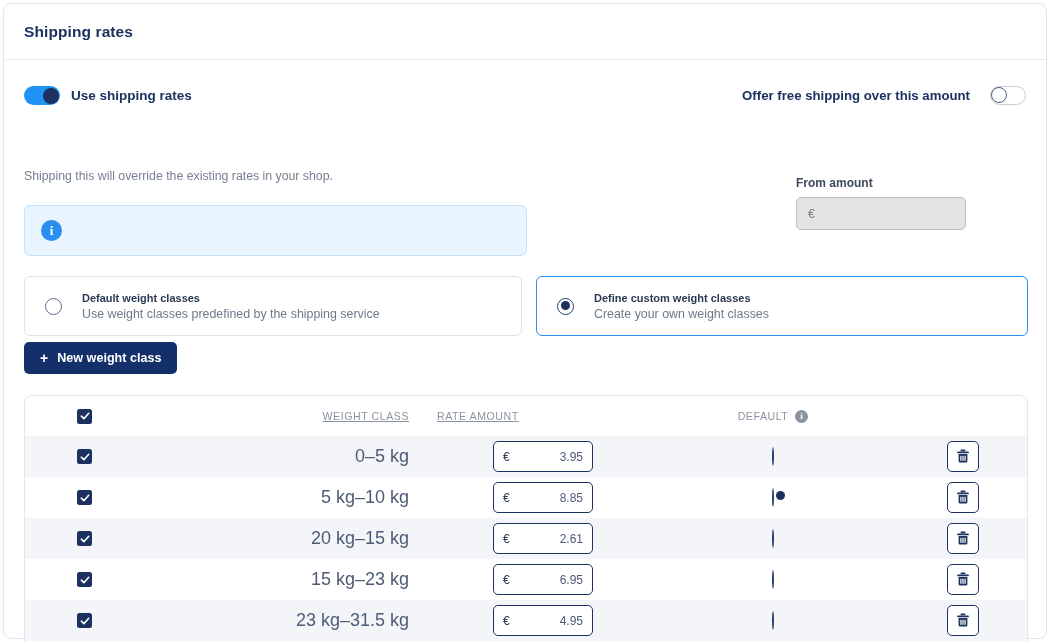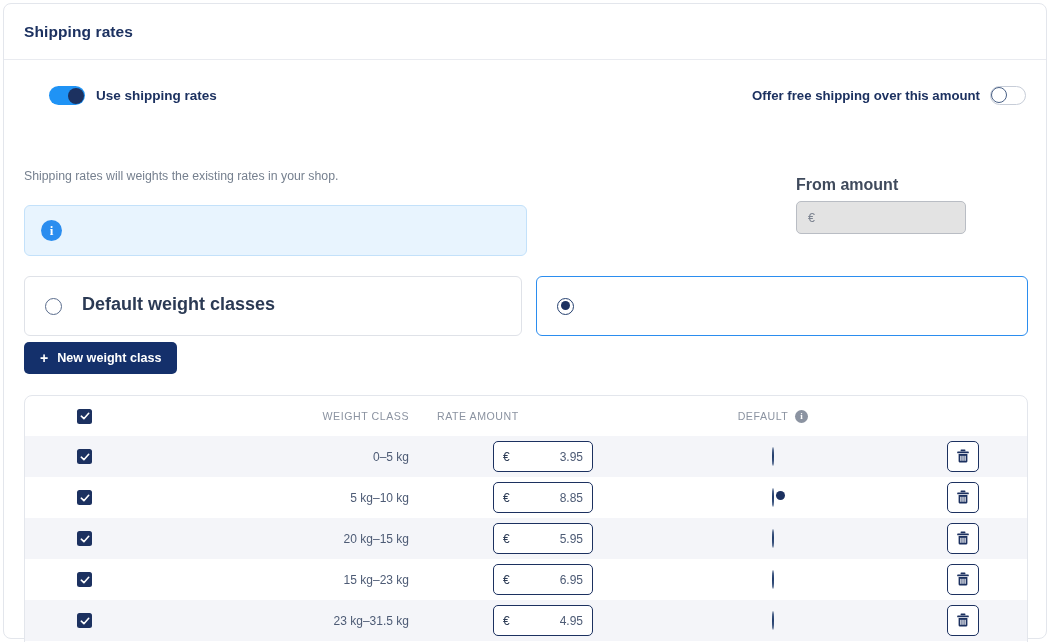--- a/index.html
+++ b/index.html
@@ -36,21 +36,21 @@
     font-weight: bold;
     color: #1c3160;
     letter-spacing: .1px;
   }
 
   .card-body { position: relative; padding: 0 20px; }
 
   
   .toggle-row-left {
     position: absolute; left: 20px; top: 26px;
-    display: flex; align-items: center; gap: 11px; margin-left: 25px;
+    display: flex; align-items: center; gap: 11px;
   }
   .switch {
     width: 36px; height: 19px;
     border-radius: 10px;
     position: relative;
     flex: none;
   }
   .switch.on { background: #1f93f5; }
   .switch.on .knob {
     position: absolute; right: 1.5px; top: 1.5px;
@@ -71,30 +71,30 @@
     font-size: 13.5px; font-weight: bold; color: #1c3160;
     white-space: nowrap;
   }
   .toggle-sub {
     position: absolute; left: 20px; top: 109px;
     font-size: 12.3px; color: #76808f;
   }
 
   .toggle-row-right {
     position: absolute; right: 20px; top: 26px;
-    display: flex; align-items: center; gap: 10px;
+    display: flex; align-items: center; gap: 20px;
   }
   .toggle-label-right {
     font-size: 13.2px; font-weight: bold; color: #1c3160;
     white-space: nowrap;
   }
 
   .from-amount-wrap { position: absolute; left: 792px; top: 116px; }
   .field-label {
-    font-size: 16px; font-weight: bold; color: #3f4a5c;
+    font-size: 12px; font-weight: bold; color: #3f4a5c;
     margin-bottom: 7px;
   }
   .amount-input {
     width: 170px; height: 33px;
     border: 1px solid #b9bdc4;
     border-radius: 5px;
     background: #e3e3e3;
     display: flex; align-items: center;
     padding: 0 11px;
     font-size: 12.5px;
@@ -144,21 +144,21 @@
     position: relative;
   }
   .radio.grey { border-color: #5a6c8c; }
   .radio.checked::after {
     content: "";
     position: absolute; left: 2.5px; top: 2.5px;
     width: 9px; height: 9px; border-radius: 50%;
     background: #1c3160;
   }
   .opt-title {
-    font-size: 18px; font-weight: bold; color: #2b3a54;
+    font-size: 11px; font-weight: bold; color: #2b3a54;
     margin-bottom: 3px;
   }
   .opt-sub { font-size: 12.4px; color: #6e7a8c; }
 
   
   .btn-new {
     position: absolute; left: 20px; top: 282px;
     height: 32px;
     background: #14306b;
     border-radius: 5px;
@@ -186,20 +186,21 @@
   col.c-def   { width: 248px; }
   col.c-del   { width: 132px; }
 
   thead th {
     height: 40px;
     font-size: 10.6px;
     font-weight: normal;
     color: #8b93a1;
     letter-spacing: .55px;
     padding: 0;
+    text-decoration: underline;
   }
   th.h-check { text-align: left; padding-left: 52px; }
   th.h-class { text-align: right; padding-right: 28px; }
   th.h-rate  { text-align: left; }
   th.h-def   { text-align: center; }
 
   .def-head-inner {
     display: inline-flex; align-items: center; gap: 7px;
     justify-content: center;
   }
@@ -212,21 +213,21 @@
     line-height: 1;
   }
 
   tbody tr { height: 41px; }
   tbody tr.stripe { background: #f4f5f9; }
   tbody td { padding: 0; vertical-align: middle; }
 
   td.t-check { padding-left: 52px; }
   td.t-class {
     text-align: right; padding-right: 28px;
-    font-size: 12px; color: #4d5b75;
+    font-size: 18px; color: #4d5b75;
   }
   td.t-rate  { text-align: center; }
   td.t-def   { text-align: center; }
   td.t-del   { text-align: center; }
 
   .cbox {
     width: 15px; height: 15px;
     background: #1c3160;
     border-radius: 2.5px;
     display: inline-flex; align-items: center; justify-content: center;
@@ -268,21 +269,21 @@
     </div>
 
     <div class="card-body">
 
       <div class="toggle-row-left">
         <div class="switch on">
           <div class="knob"></div>
         </div>
         <div class="toggle-label">Use shipping rates</div>
       </div>
-      <div class="toggle-sub">Shipping rates will weights the existing rates in your shop.</div>
+      <div class="toggle-sub">Shipping this will override the existing rates in your shop.</div>
 
       <div class="toggle-row-right">
         <div class="toggle-label-right">Offer free shipping over this amount</div>
         <div class="switch off">
           <div class="knob"></div>
         </div>
       </div>
 
       <div class="from-amount-wrap">
         <div class="field-label">From amount</div>
@@ -292,25 +293,30 @@
       </div>
 
       <div class="banner">
         <div class="info-circle">i</div>
       </div>
 
       <div class="opt-card opt-default">
         <div class="radio grey"></div>
         <div>
           <div class="opt-title">Default weight classes</div>
+          <div class="opt-sub">Use weight classes predefined by the shipping service</div>
         </div>
       </div>
 
       <div class="opt-card opt-custom">
         <div class="radio checked"></div>
+        <div>
+          <div class="opt-title">Define custom weight classes</div>
+          <div class="opt-sub">Create your own weight classes</div>
+        </div>
       </div>
 
       <div class="btn-new">
         <span class="plus-icon">+</span>
         <span>New weight class</span>
       </div>
 
       <div class="table-panel">
         <table>
           <colgroup>
@@ -389,21 +395,21 @@
               </tr>
               <tr class="stripe">
                 <td class="t-check"><span class="cbox">
                     <svg width="10" height="10" viewBox="0 0 10 10">
                       <path d="M1.3 5.2 L3.9 7.7 L8.7 2.3" fill="none" stroke="#ffffff" stroke-width="1.6" stroke-linecap="round" stroke-linejoin="round"></path>
                     </svg>
                   </span></td>
                 <td class="t-class">20 kg–15 kg</td>
                 <td class="t-rate"><span class="rate-input">
                     <span class="rate-cur">€</span>
-                    <span>5.95</span>
+                    <span>2.61</span>
                   </span></td>
                 <td class="t-def"><span class="radio"></span></td>
                 <td class="t-del"><span class="del-btn">
                     <svg width="14" height="15" viewBox="0 0 14 15">
                       <rect x="4.6" y="0.6" width="4.8" height="1.6" rx="0.5" fill="#1c3160"></rect>
                       <rect x="1.2" y="2.6" width="11.6" height="1.7" rx="0.6" fill="#1c3160"></rect>
                       <path d="M2.6 5.1 h8.8 v7.1 a1.4 1.4 0 0 1 -1.4 1.4 h-6 a1.4 1.4 0 0 1 -1.4 -1.4 z" fill="#1c3160"></path>
                       <rect x="4.3" y="6.8" width="1.2" height="5" fill="#ffffff"></rect>
                       <rect x="6.4" y="6.8" width="1.2" height="5" fill="#ffffff"></rect>
                       <rect x="8.5" y="6.8" width="1.2" height="5" fill="#ffffff"></rect>

